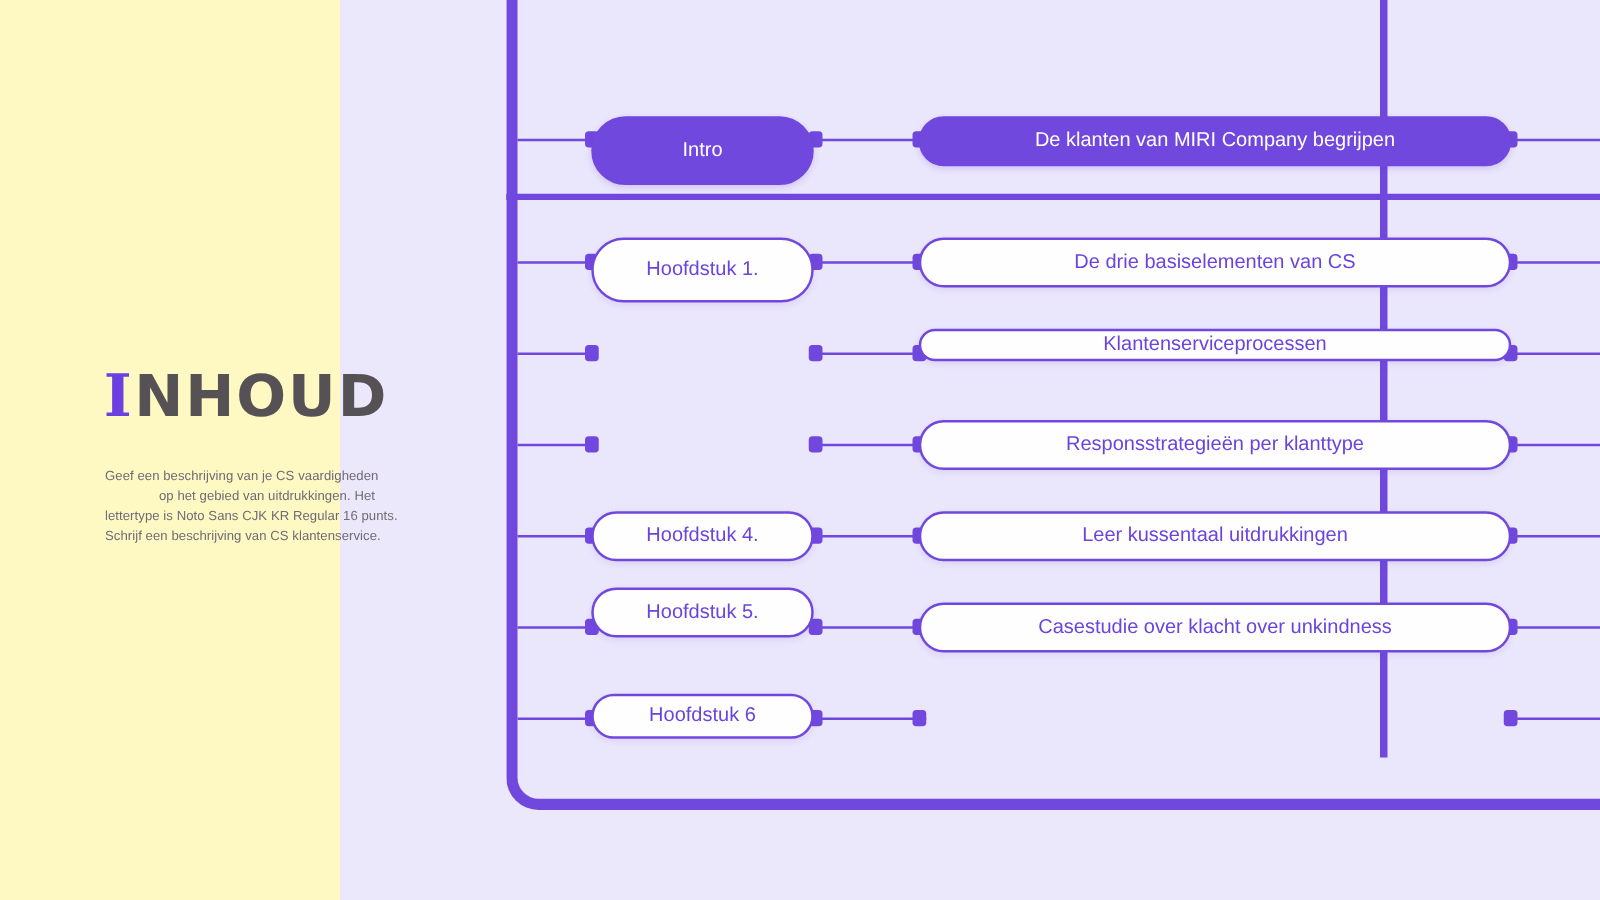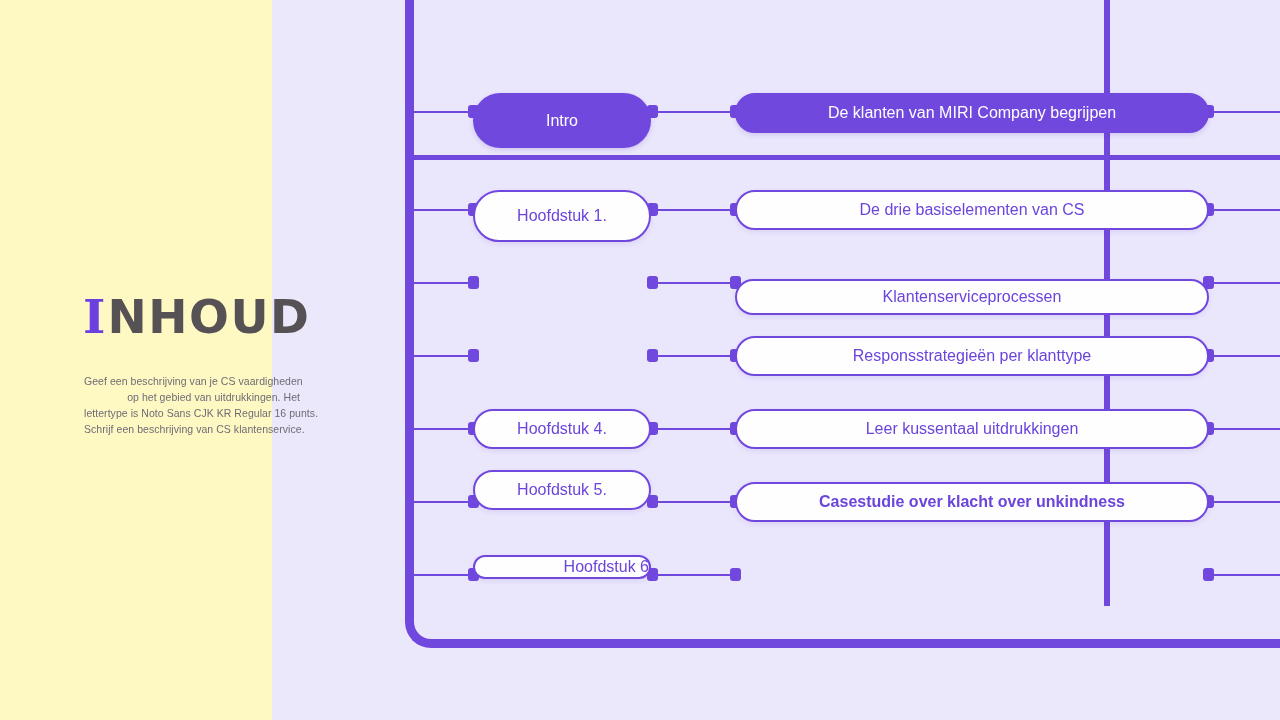--- a/index.html
+++ b/index.html
@@ -210,21 +210,21 @@
   </div>
 
   <div class="conn-line" style="left:414px; top:282px; width:62px;"></div>
   <div class="conn-nub" style="left:468px; top:276px;"></div>
   <div class="conn-line" style="left:649px; top:282px; width:92px;"></div>
   <div class="conn-nub" style="left:647px; top:276px;"></div>
   <div class="conn-nub" style="left:730px; top:276px;"></div>
   <div class="conn-line" style="left:1206px; top:282px; width:74px;"></div>
   <div class="conn-nub" style="left:1203px; top:276px;"></div>
 
-  <div class="pill outlined col-right" style="top:263px; height:36px;margin-top:16px;">
+  <div class="pill outlined col-right" style="top:263px; height:26px;">
     <span>Klantenserviceprocessen</span>
   </div>
 
   <div class="conn-line" style="left:414px; top:355px; width:62px;"></div>
   <div class="conn-nub" style="left:468px; top:349px;"></div>
   <div class="conn-line" style="left:649px; top:355px; width:92px;"></div>
   <div class="conn-nub" style="left:647px; top:349px;"></div>
   <div class="conn-nub" style="left:730px; top:349px;"></div>
   <div class="conn-line" style="left:1206px; top:355px; width:74px;"></div>
   <div class="conn-nub" style="left:1203px; top:349px;"></div>
@@ -252,29 +252,29 @@
   <div class="conn-nub" style="left:468px; top:495px;"></div>
   <div class="conn-line" style="left:649px; top:501px; width:92px;"></div>
   <div class="conn-nub" style="left:647px; top:495px;"></div>
   <div class="conn-nub" style="left:730px; top:495px;"></div>
   <div class="conn-line" style="left:1206px; top:501px; width:74px;"></div>
   <div class="conn-nub" style="left:1203px; top:495px;"></div>
 
   <div class="pill outlined col-left" style="top:470px; height:40px;">
     <span>Hoofdstuk 5.</span>
   </div>
-  <div class="pill outlined col-right" style="top:482px; height:40px;font-weight:bold;">
+  <div class="pill outlined col-right" style="top:482px; height:40px;">
     <span>Casestudie over klacht over unkindness</span>
   </div>
 
   <div class="conn-line" style="left:414px; top:574px; width:62px;"></div>
   <div class="conn-nub" style="left:468px; top:568px;"></div>
   <div class="conn-line" style="left:649px; top:574px; width:92px;"></div>
   <div class="conn-nub" style="left:647px; top:568px;"></div>
   <div class="conn-nub" style="left:730px; top:568px;"></div>
   <div class="conn-line" style="left:1206px; top:574px; width:74px;"></div>
   <div class="conn-nub" style="left:1203px; top:568px;"></div>
 
-  <div class="pill outlined col-left" style="top:555px; height:24px;justify-content:flex-end;">
+  <div class="pill outlined col-left" style="top:555px; height:36px;">
     <span>Hoofdstuk 6</span>
   </div>
 
 </div>
 
 </body></html>

